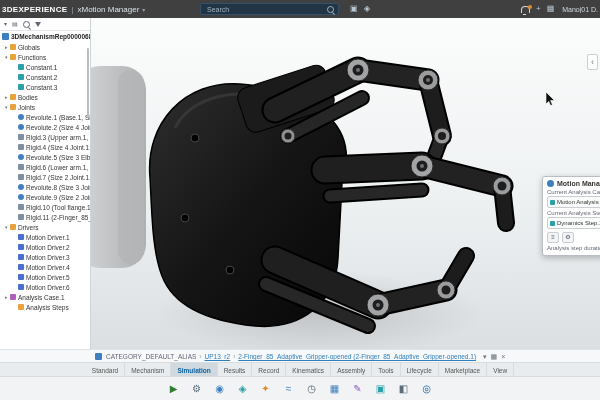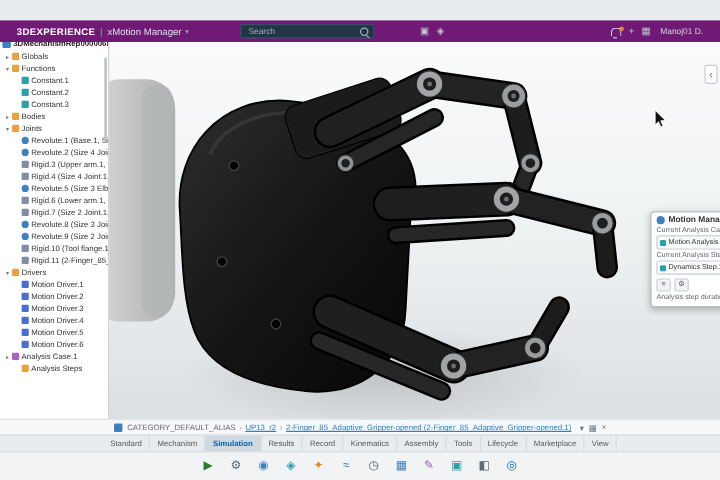--- a/index.html
+++ b/index.html
@@ -1,26 +1,26 @@
 <!DOCTYPE html>
 <html><head>
 <meta charset="utf-8">
 <style>
   html,body{margin:0;padding:0}
   body{width:600px;height:400px;overflow:hidden;position:relative;
        font-family:"Liberation Sans",sans-serif;background:#e8ebed;user-select:none}
 
   
-  .topbar{position:absolute;top:17px;left:0;right:0;height:18px;background:#701a75;
-          display:flex;align-items:center;padding:0 14px;box-sizing:border-box;z-index:30}
+  .topbar{position:absolute;top:0;left:0;right:0;height:18px;background:#404040;
+          display:flex;align-items:center;padding:0 2px;box-sizing:border-box;z-index:30}
   .brand{color:#fff;font-size:8px;font-weight:bold;letter-spacing:.3px}
   .brand-div{color:#8fa2b0;font-size:8px;margin:0 4px}
   .appname{color:#d7e1e8;font-size:8px}
   .caret{color:#8fa2b0;font-size:6px;margin-left:3px}
-  .searchwrap{position:absolute;left:200px;top:3px;width:112px;height:12px;display:flex;align-items:center;
+  .searchwrap{position:absolute;left:200px;top:3px;width:139px;height:12px;display:flex;align-items:center;
               background:#223544;border:1px solid #34506a;border-radius:2px;padding:0 4px;box-sizing:border-box}
   .search{flex:1;border:none;background:transparent;color:#d7e1e8;font-size:7px;outline:none;
           font-family:"Liberation Sans",sans-serif;min-width:0}
   .search::placeholder{color:#9fb3c2}
   .mag{width:5px;height:5px;border:1px solid #9fb3c2;border-radius:50%;position:relative;flex:none}
   .mag::after{content:"";position:absolute;width:3px;height:1px;background:#9fb3c2;transform:rotate(45deg);right:-2px;bottom:-2px}
   .tb-ic{color:#b9c7d2;font-size:8px;margin-left:6px;line-height:1}
   .tb-right{margin-left:auto;display:flex;align-items:center}
   .bell{width:7px;height:6px;border:1px solid #cfd8df;border-bottom:none;border-radius:4px 4px 0 0;position:relative;margin-left:8px}
   .bell::after{content:"";position:absolute;left:1px;bottom:-2px;width:3px;height:1px;background:#cfd8df}

